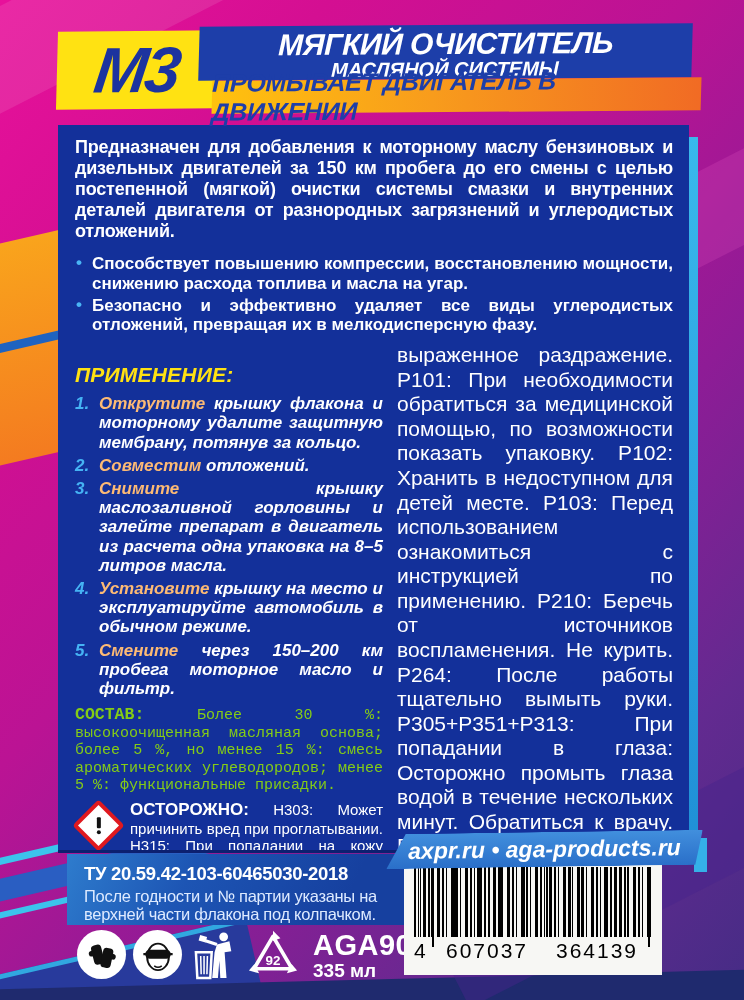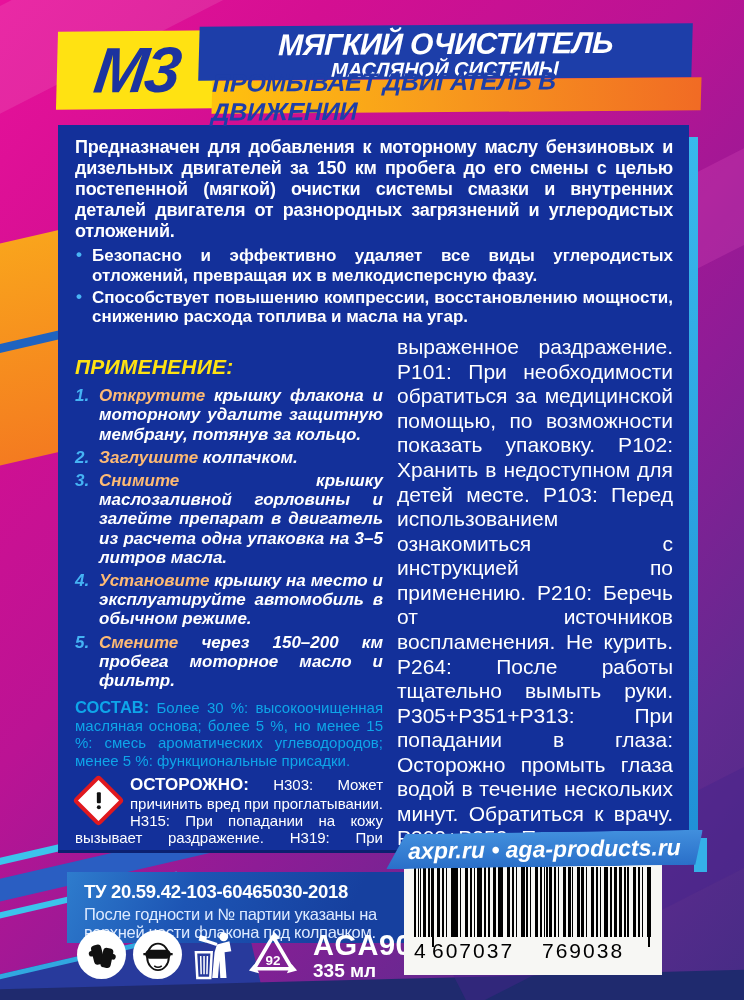--- a/index.html
+++ b/index.html
@@ -28,71 +28,71 @@
   .m3{font-size:64px;font-weight:bold;font-style:italic;color:#1c339f;letter-spacing:-3px;transform:skewX(-6deg);line-height:70px;}
   .blue-banner{left:199px;top:25px;width:493px;height:54px;background:#1d3ea9;transform:skewX(-2deg) rotate(-.4deg);z-index:4;color:#fff;font-weight:bold;font-style:italic;text-align:center;}
   .title1{font-size:30px;line-height:31px;margin-top:3px;letter-spacing:-.5px;}
   .title2{font-size:20px;line-height:20px;}
   .orange-banner{left:212px;top:79px;width:489px;height:33px;background:linear-gradient(90deg,#ffc20e 0%,#f89c1c 45%,#f16b24 100%);transform:skewX(-2deg) rotate(-.4deg);z-index:4;display:flex;align-items:center;justify-content:center;color:#1d3ea9;font-weight:bold;font-style:italic;font-size:25px;letter-spacing:-.3px;}
 
   
   .panel{left:58px;top:125px;width:631px;height:728px;box-sizing:border-box;background:#13309a;z-index:2;padding:12px 16px 8px 17px;overflow:hidden;border-bottom:3px solid #0c2070;}
   .cyan-edge{left:689px;top:137px;width:9px;height:716px;background:linear-gradient(180deg,#39b9ec,#1f8fd6);z-index:1;}
 
-  .intro{margin:0 0 5px;color:#fff;font-weight:bold;font-size:18px;line-height:1.16;text-align:justify;letter-spacing:-.2px;}
+  .intro{margin:0 0 13px;color:#fff;font-weight:bold;font-size:18px;line-height:1.16;text-align:justify;letter-spacing:-.2px;}
   .benefits{margin:0 0 7px;padding:0;list-style:none;}
   .benefits li{position:relative;padding-left:17px;color:#fff;font-weight:bold;font-size:17px;line-height:1.13;text-align:justify;margin-bottom:3px;}
   .benefits li::before{content:"•";position:absolute;left:1px;top:-1px;color:#4ab5f5;}
 
   .columns{display:flex;gap:14px;}
   .col-left{flex:0 0 308px;margin-top:20px;}
   .col-right{flex:1;min-width:0;}
 
   .app-heading{color:#ffe212;font-style:italic;font-weight:bold;font-size:21px;margin:2px 0 7px;letter-spacing:.2px;}
   .steps{list-style:none;margin:0 0 8px;padding:0;}
   .step{display:flex;font-style:italic;font-weight:bold;font-size:17px;line-height:1.13;margin-bottom:4px;}
   .step-num{flex:0 0 24px;color:#45b3f4;}
   .step-body{flex:1;text-align:justify;color:#fff;}
   .kw{color:#fdba74;}
 
-  .comp{margin:6px 0;color:#0ea5e9;font-size:15px;line-height:1.15;text-align:justify;}
+  .comp{margin:6px 0;color:#84cc16;font-size:15px;line-height:1.15;text-align:justify;font-family:Liberation Mono, monospace;}
   .comp b{font-size:16.5px;}
   .caution{margin:4px 0 0;color:#fff;font-size:15px;line-height:1.15;text-align:justify;}
   .caution b{font-size:17px;}
   .ghs{float:left;width:29px;height:29px;margin:7px 13px 4px 5px;background:#fff;border:4px solid #e0191f;border-radius:4px;transform:rotate(45deg);display:flex;align-items:center;justify-content:center;}
   .excl{transform:rotate(-45deg);display:flex;flex-direction:column;align-items:center;gap:2px;}
   .excl .bar{width:4px;height:11px;background:#111;border-radius:1px;}
   .excl .dot{width:4px;height:4px;background:#111;border-radius:50%;}
 
   .precautions{color:#fff;font-size:21px;line-height:1.17;text-align:justify;margin:2px 0 8px;}
   .manufacturer{color:#fff;font-size:13.4px;line-height:1.32;text-align:justify;margin:0;}
   .manufacturer b{font-size:14.5px;}
 
   
   .web-banner{left:386px;top:832px;width:317px;height:35px;background:linear-gradient(180deg,#418fdd,#2a6fc9);clip-path:polygon(20px 0,100% 0,calc(100% - 8px) 100%,0 100%);transform:rotate(-.8deg);z-index:4;display:flex;align-items:center;justify-content:center;color:#fff;font-weight:bold;font-style:italic;font-size:23px;}
   .cyan-tab{left:694px;top:838px;width:13px;height:34px;background:#35b0e8;z-index:3;}
 
   
-  .tu-panel{left:67px;top:872px;width:344px;height:71px;box-sizing:border-box;background:linear-gradient(115deg,#2e7ccd 0%,#1d55b4 35%,#16409f 80%);padding:9px 12px 0 17px;z-index:2;}
+  .tu-panel{left:67px;top:854px;width:344px;height:71px;box-sizing:border-box;background:linear-gradient(115deg,#2e7ccd 0%,#1d55b4 35%,#16409f 80%);padding:9px 12px 0 17px;z-index:2;}
   .tu-number{color:#fff;font-weight:bold;font-size:18.5px;letter-spacing:-.3px;margin:0 0 2px;}
   .tu-note{color:#ddeaff;font-size:16.5px;line-height:1.12;margin:0;letter-spacing:-.3px;}
 
   
   .barcode{left:404px;top:858px;width:258px;height:117px;box-sizing:border-box;background:#f7f7f4;padding:9px 10px 0;z-index:3;}
   .bars{height:70px;position:relative;
     background-image:
       repeating-linear-gradient(90deg,#000 0 2px,transparent 2px 4px,#000 4px 5px,transparent 5px 9px,#000 9px 12px,transparent 12px 14px),
       repeating-linear-gradient(90deg,transparent 0 6px,#000 6px 7px,transparent 7px 17px,#000 17px 19px,transparent 19px 23px);
   }
   .bars::before,.bars::after{content:"";position:absolute;top:0;width:2px;height:80px;background:#000;}
   .bars::before{left:18px;}
   .bars::after{right:2px;}
   .bc-digits{display:flex;align-items:center;color:#000;font-size:21px;margin-top:2px;}
   .bc-digits .d0{flex:0 0 18px;}
-  .bc-digits .dg{flex:1;letter-spacing:2px;}
+  .bc-digits .dg{flex:1;text-align:center;letter-spacing:2px;}
 
   
   .icons-row{left:77px;top:930px;height:62px;display:flex;align-items:flex-start;z-index:2;}
   .circle-icon{width:49px;height:49px;border-radius:50%;background:#fff;display:flex;align-items:center;justify-content:center;margin-right:7px;flex:none;}
   .flat-icon{margin:0 5px;flex:none;}
   .sku-block{margin-left:10px;color:#fff;}
   .sku{font-weight:bold;font-size:29px;line-height:30px;letter-spacing:.5px;}
   .vol{font-weight:bold;font-size:19px;line-height:21px;}
 </style>
 </head>
@@ -118,39 +118,39 @@
 </div>
 <div class="abs orange-banner">
   <span>ПРОМЫВАЕТ ДВИГАТЕЛЬ В ДВИЖЕНИИ</span>
 </div>
 
 <div class="abs cyan-edge"></div>
 <div class="abs panel">
   <p class="intro">Предназначен для добавления к моторному маслу бензиновых и дизельных двигателей за 150 км пробега до его смены с целью постепенной (мягкой) очистки системы смазки и внутренних деталей двигателя от разнородных загрязнений и углеродистых отложений.</p>
 
   <ul class="benefits">
+    <li>Способствует повышению компрессии, восстановлению мощности, снижению расхода топлива и масла на угар.</li>
     <li>Безопасно и эффективно удаляет все виды углеродистых отложений, превращая их в мелкодисперсную фазу.</li>
-    <li>Способствует повышению компрессии, восстановлению мощности, снижению расхода топлива и масла на угар.</li>
   </ul>
 
   <div class="columns">
     <div class="col-left">
       <div class="app-heading">ПРИМЕНЕНИЕ:</div>
       <ol class="steps">
         <li class="step">
           <span class="step-num">1.</span>
           <span class="step-body"><span class="kw">Открутите</span> <span>крышку флакона и моторному удалите защитную мембрану, потянув за кольцо.</span></span>
         </li>
         <li class="step">
           <span class="step-num">2.</span>
-          <span class="step-body"><span class="kw">Заглушите</span> <span>колпачком.</span></span>
+          <span class="step-body"><span class="kw">Совместим</span> <span>отложений.</span></span>
         </li>
         <li class="step">
           <span class="step-num">3.</span>
-          <span class="step-body"><span class="kw">Снимите</span> <span>крышку маслозаливной горловины и залейте препарат в двигатель из расчета одна упаковка на 3–5 литров масла.</span></span>
+          <span class="step-body"><span class="kw">Снимите</span> <span>крышку маслозаливной горловины и залейте препарат в двигатель из расчета одна упаковка на 8–5 литров масла.</span></span>
         </li>
         <li class="step">
           <span class="step-num">4.</span>
           <span class="step-body"><span class="kw">Установите</span> <span>крышку на место и эксплуатируйте автомобиль в обычном режиме.</span></span>
         </li>
         <li class="step">
           <span class="step-num">5.</span>
           <span class="step-body"><span class="kw">Смените</span> <span>через 150–200 км пробега моторное масло и фильтр.</span></span>
         </li>
       </ol>
@@ -183,21 +183,21 @@
 <div class="abs tu-panel">
   <p class="tu-number">ТУ 20.59.42-103-60465030-2018</p>
   <p class="tu-note">После годности и № партии указаны на верхней части флакона под колпачком.</p>
 </div>
 
 <div class="abs barcode">
   <div class="bars"></div>
   <div class="bc-digits">
     <span class="d0">4</span>
     <span class="dg">607037</span>
-    <span class="dg">769038</span>
+    <span class="dg">364139</span>
   </div>
 </div>
 
 <div class="abs icons-row">
   <span class="circle-icon">
     <svg width="32" height="34" viewBox="0 0 34 36">
       <g fill="#111">
         <g transform="rotate(-14 13 18)">
             <rect x="7" y="7" width="11" height="21" rx="4"></rect>
             <circle cx="6.5" cy="15" r="3"></circle>

